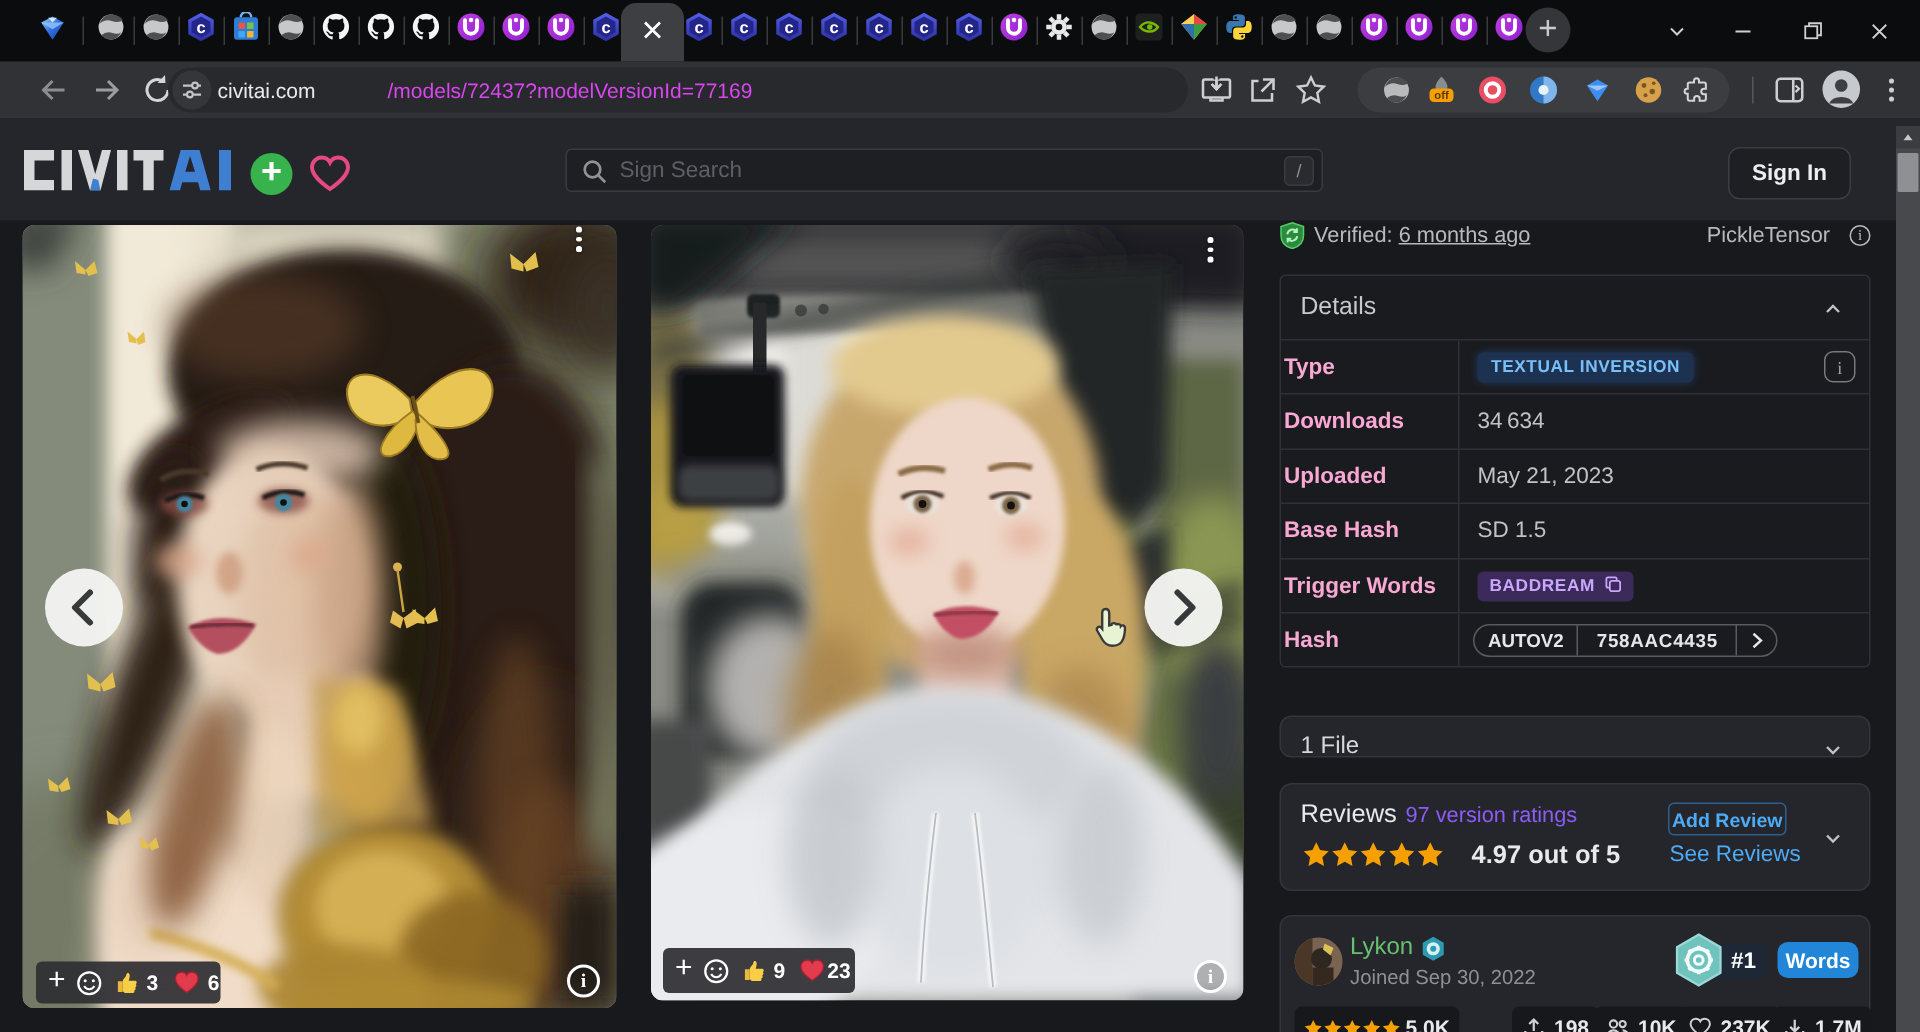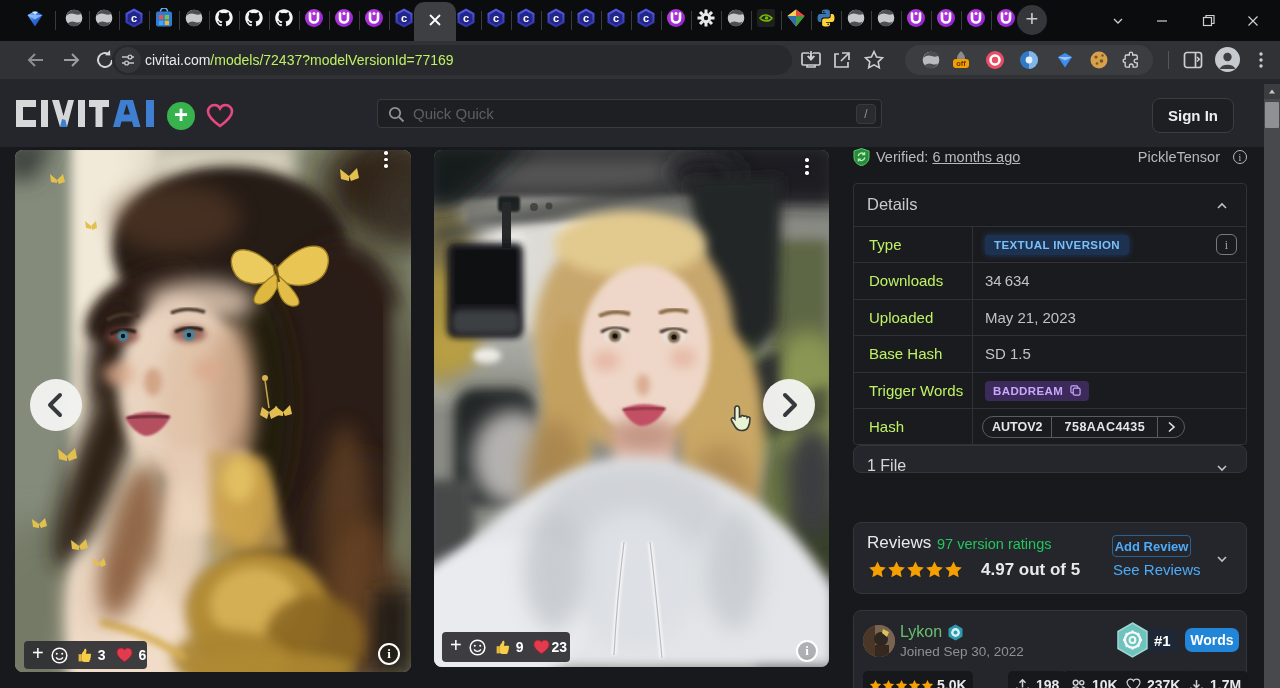--- a/index.html
+++ b/index.html
@@ -11,21 +11,21 @@
   .tabsep { position:absolute; top:11px; width:1px; height:19px; background:#3a3b3d; }
   .fav { position:absolute; top:8px; width:20px; height:20px; }
   #activetab { position:absolute; left:414px; top:2px; width:42px; height:39px; background:#3e3f43; border-radius:10px 10px 0 0; }
   #activetab .x { position:absolute; left:13px; top:10px; width:16px; height:16px; }
   #newtab { position:absolute; left:1017px; top:5px; width:30px; height:30px; border-radius:50%; background:#35363a; color:#c9cacc; font-size:22px; line-height:28px; text-align:center; font-weight:400;}
   .winctl { position:absolute; top:0; height:41px; color:#cfd0d2; font-size:15px; line-height:38px; text-align:center; width:40px; }
   #toolbar { left:0; top:41px; width:1280px; height:38px; background:#313236; }
   #omnibox { position:absolute; left:112px; top:4px; width:680px; height:30px; background:#28292d; border-radius:15px; }
   #siteinfo { position:absolute; left:3px; top:2px; width:26px; height:26px; background:#35363a; border-radius:50%; }
   #urltext { position:absolute; left:33px; top:7px; font-size:14px; color:#e8eaed; white-space:nowrap; }
-  #urltext .dim { color:#bef264; }
+  #urltext .dim { color:#d946ef;padding-left:48px; }
   .tbicon { position:absolute; top:7px; width:24px; height:24px; }
   #extpill { position:absolute; left:905px; top:4px; width:248px; height:30px; background:#3c3d41; border-radius:15px; }
   
   #siteheader { left:0; top:79px; width:1280px; height:68px; background:#25262b; }
   #plusbtn { position:absolute; left:167px; top:23px; width:28px; height:28px; border-radius:50%; background:#37b24d; color:#fff; font-size:24px; font-weight:700; text-align:center; line-height:26px; }
   #searchbox { position:absolute; left:377px; top:20px; width:505px; height:29px; background:#1e1f23; border:1px solid #3a3b40; border-radius:4px; }
   #searchbox .ph { position:absolute; left:35px; top:5px; font-size:15px; color:#5c5f66; }
   #slashkey { position:absolute; right:5px; top:4px; width:20px; height:20px; background:#2a2b2f; border:1px solid #3a3b40; border-radius:4px; color:#909296; font-size:12px; text-align:center; line-height:18px; }
   #signin { position:absolute; left:1152px; top:98px; width:82px; height:35px; background:#1e1f23; border:1px solid #3b3d42; border-radius:8px; color:#eceef0; font-size:15px; font-weight:700; text-align:center; line-height:33px; }
   
@@ -36,21 +36,21 @@
   .navbtn { position:absolute; width:52px; height:52px; border-radius:50%; background:#f3f4f1; opacity:.97; }
   .reactbar { position:absolute; background:rgba(46,46,50,.92); border-radius:4px; color:#fff; display:flex; align-items:center; }
   .reactbar span { font-size:14px; font-weight:700; color:#fff; }
   .infocirc { position:absolute; width:22px; height:22px; border-radius:50%; border:2px solid #fff; color:#fff; font-size:13px; font-weight:700; text-align:center; line-height:18px; background:rgba(20,20,20,.25); font-family:"Liberation Serif",serif; }
   
   #sidebar { left:853px; top:147px; width:394px; height:541px; }
   .scard { position:absolute; left:0; width:394px; background:#25262b; border:1px solid #33353a; border-radius:8px; }
   .chev { position:absolute; width:12px; height:12px; }
   #detailstable { position:absolute; left:0; top:36px; width:394px; background:#1a1b1e; border:1px solid #2f3136; border-radius:4px; }
   .drow { position:relative; border-top:1px solid #2f3136; height:36.4px; }
-  .drow .lbl { position:absolute; left:15px; top:9px; font-size:15px; font-weight:400; color:#bef264; }
+  .drow .lbl { position:absolute; left:2px; top:9px; font-size:15px; font-weight:700; color:#f9a8d4; }
   .drow .val { position:absolute; left:131px; top:9px; font-size:15px; color:#c1c2c5; }
   .coldiv { position:absolute; left:118px; top:0; bottom:0; width:1px; background:#2f3136; }
   #scroll { left:1264px; top:84px; width:16px; height:604px; background:#48494c; }
 </style>
 </head>
 <body>
 <div id="stage">
   <div class="abs" id="tabbar"><svg width="0" height="0">
         <defs>
           <linearGradient id="gu" x1="0" y1="0" x2="1" y2="1">
@@ -320,21 +320,21 @@
     </svg>
     <div id="plusbtn">+</div>
     <svg style="position:absolute;left:206px;top:24px" width="28" height="26" viewBox="0 0 28 26">
         <path d="M14 23 C7 18 2 13.5 2 8.5 C2 4.9 4.9 2 8.5 2 C11 2 13 3.3 14 5.3 C15 3.3 17 2 19.5 2 C23.1 2 26 4.9 26 8.5 C26 13.5 21 18 14 23Z" fill="none" stroke="#e64980" stroke-width="2.6"></path>
       </svg>
     <div id="searchbox">
       <svg style="position:absolute;left:10px;top:6px" width="17" height="17" viewBox="0 0 17 17">
           <circle cx="7" cy="7" r="5.2" fill="none" stroke="#909296" stroke-width="1.8"></circle>
           <path d="M11 11 L15.5 15.5" stroke="#909296" stroke-width="1.8"></path>
         </svg>
-      <div class="ph">Quick Quick</div>
+      <div class="ph">Sign Search</div>
       <div id="slashkey">/</div>
     </div>
   </div>
   <div class="abs" id="signin">Sign In</div>
   <div class="abs" id="leftcard">
     <svg width="396" height="522" viewBox="0 0 396 522">
       <defs>
         <filter id="b3" x="-40%" y="-40%" width="180%" height="180%">
             <feGaussianBlur stdDeviation="3"></feGaussianBlur>
           </filter>
@@ -582,29 +582,29 @@
           <span style="padding:0 9px;font-size:12.5px;font-weight:700">AUTOV2</span>
           <span style="width:1px;height:21px;background:#595b60"></span>
           <span style="padding:0 12px;font-size:12.5px;font-weight:700;letter-spacing:.5px">758AAC4435</span>
           <span style="width:1px;height:21px;background:#595b60"></span>
           <svg width="26" height="12" viewBox="0 0 26 12">
               <path d="M11 1.5 L16 6 L11 10.5" stroke="#e4e6e8" stroke-width="1.6" fill="none"></path>
             </svg>
         </div>
       </div>
     </div>
-    <div class="scard" style="top:298px;height:28px">
+    <div class="scard" style="top:330px;height:28px">
       <div style="position:absolute;left:13px;top:11px;font-size:16px;color:#d6d7d9">1 File</div>
       <svg class="chev" style="left:362px;top:16px" viewBox="0 0 12 12">
           <path d="M2 4 L6 8 L10 4" stroke="#c1c2c5" stroke-width="1.6" fill="none"></path>
         </svg>
     </div>
     <div class="scard" style="top:375px;height:72px">
       <div style="position:absolute;left:13px;top:10px;font-size:17px;color:#e7e9eb">Reviews</div>
-      <div style="position:absolute;left:83px;top:13px;font-size:14.5px;color:#22c55e">97 version ratings</div>
+      <div style="position:absolute;left:83px;top:13px;font-size:14.5px;color:#8b5cf6">97 version ratings</div>
       <div style="position:absolute;left:258px;top:12px;width:79px;height:22px;border:1px solid #2c618f;border-radius:4px;color:#4dabf7;font-size:13px;font-weight:700;text-align:center;line-height:21px">Add Review</div>
       <svg class="chev" style="left:362px;top:30px" viewBox="0 0 12 12">
           <path d="M2 4 L6 8 L10 4" stroke="#c1c2c5" stroke-width="1.6" fill="none"></path>
         </svg>
       <div style="position:absolute;left:14px;top:37px" id="bigstars"><svg width="19" height="19" viewBox="0 0 24 24" style="margin-right:0px">
             <path d="M12 1.8 L15.2 8.4 L22.5 9.4 L17.2 14.5 L18.5 21.8 L12 18.3 L5.5 21.8 L6.8 14.5 L1.5 9.4 L8.8 8.4 Z" fill="#f59f00"></path>
           </svg><svg width="19" height="19" viewBox="0 0 24 24" style="margin-right:0px">
             <path d="M12 1.8 L15.2 8.4 L22.5 9.4 L17.2 14.5 L18.5 21.8 L12 18.3 L5.5 21.8 L6.8 14.5 L1.5 9.4 L8.8 8.4 Z" fill="#f59f00"></path>
           </svg><svg width="19" height="19" viewBox="0 0 24 24" style="margin-right:0px">
             <path d="M12 1.8 L15.2 8.4 L22.5 9.4 L17.2 14.5 L18.5 21.8 L12 18.3 L5.5 21.8 L6.8 14.5 L1.5 9.4 L8.8 8.4 Z" fill="#f59f00"></path>

